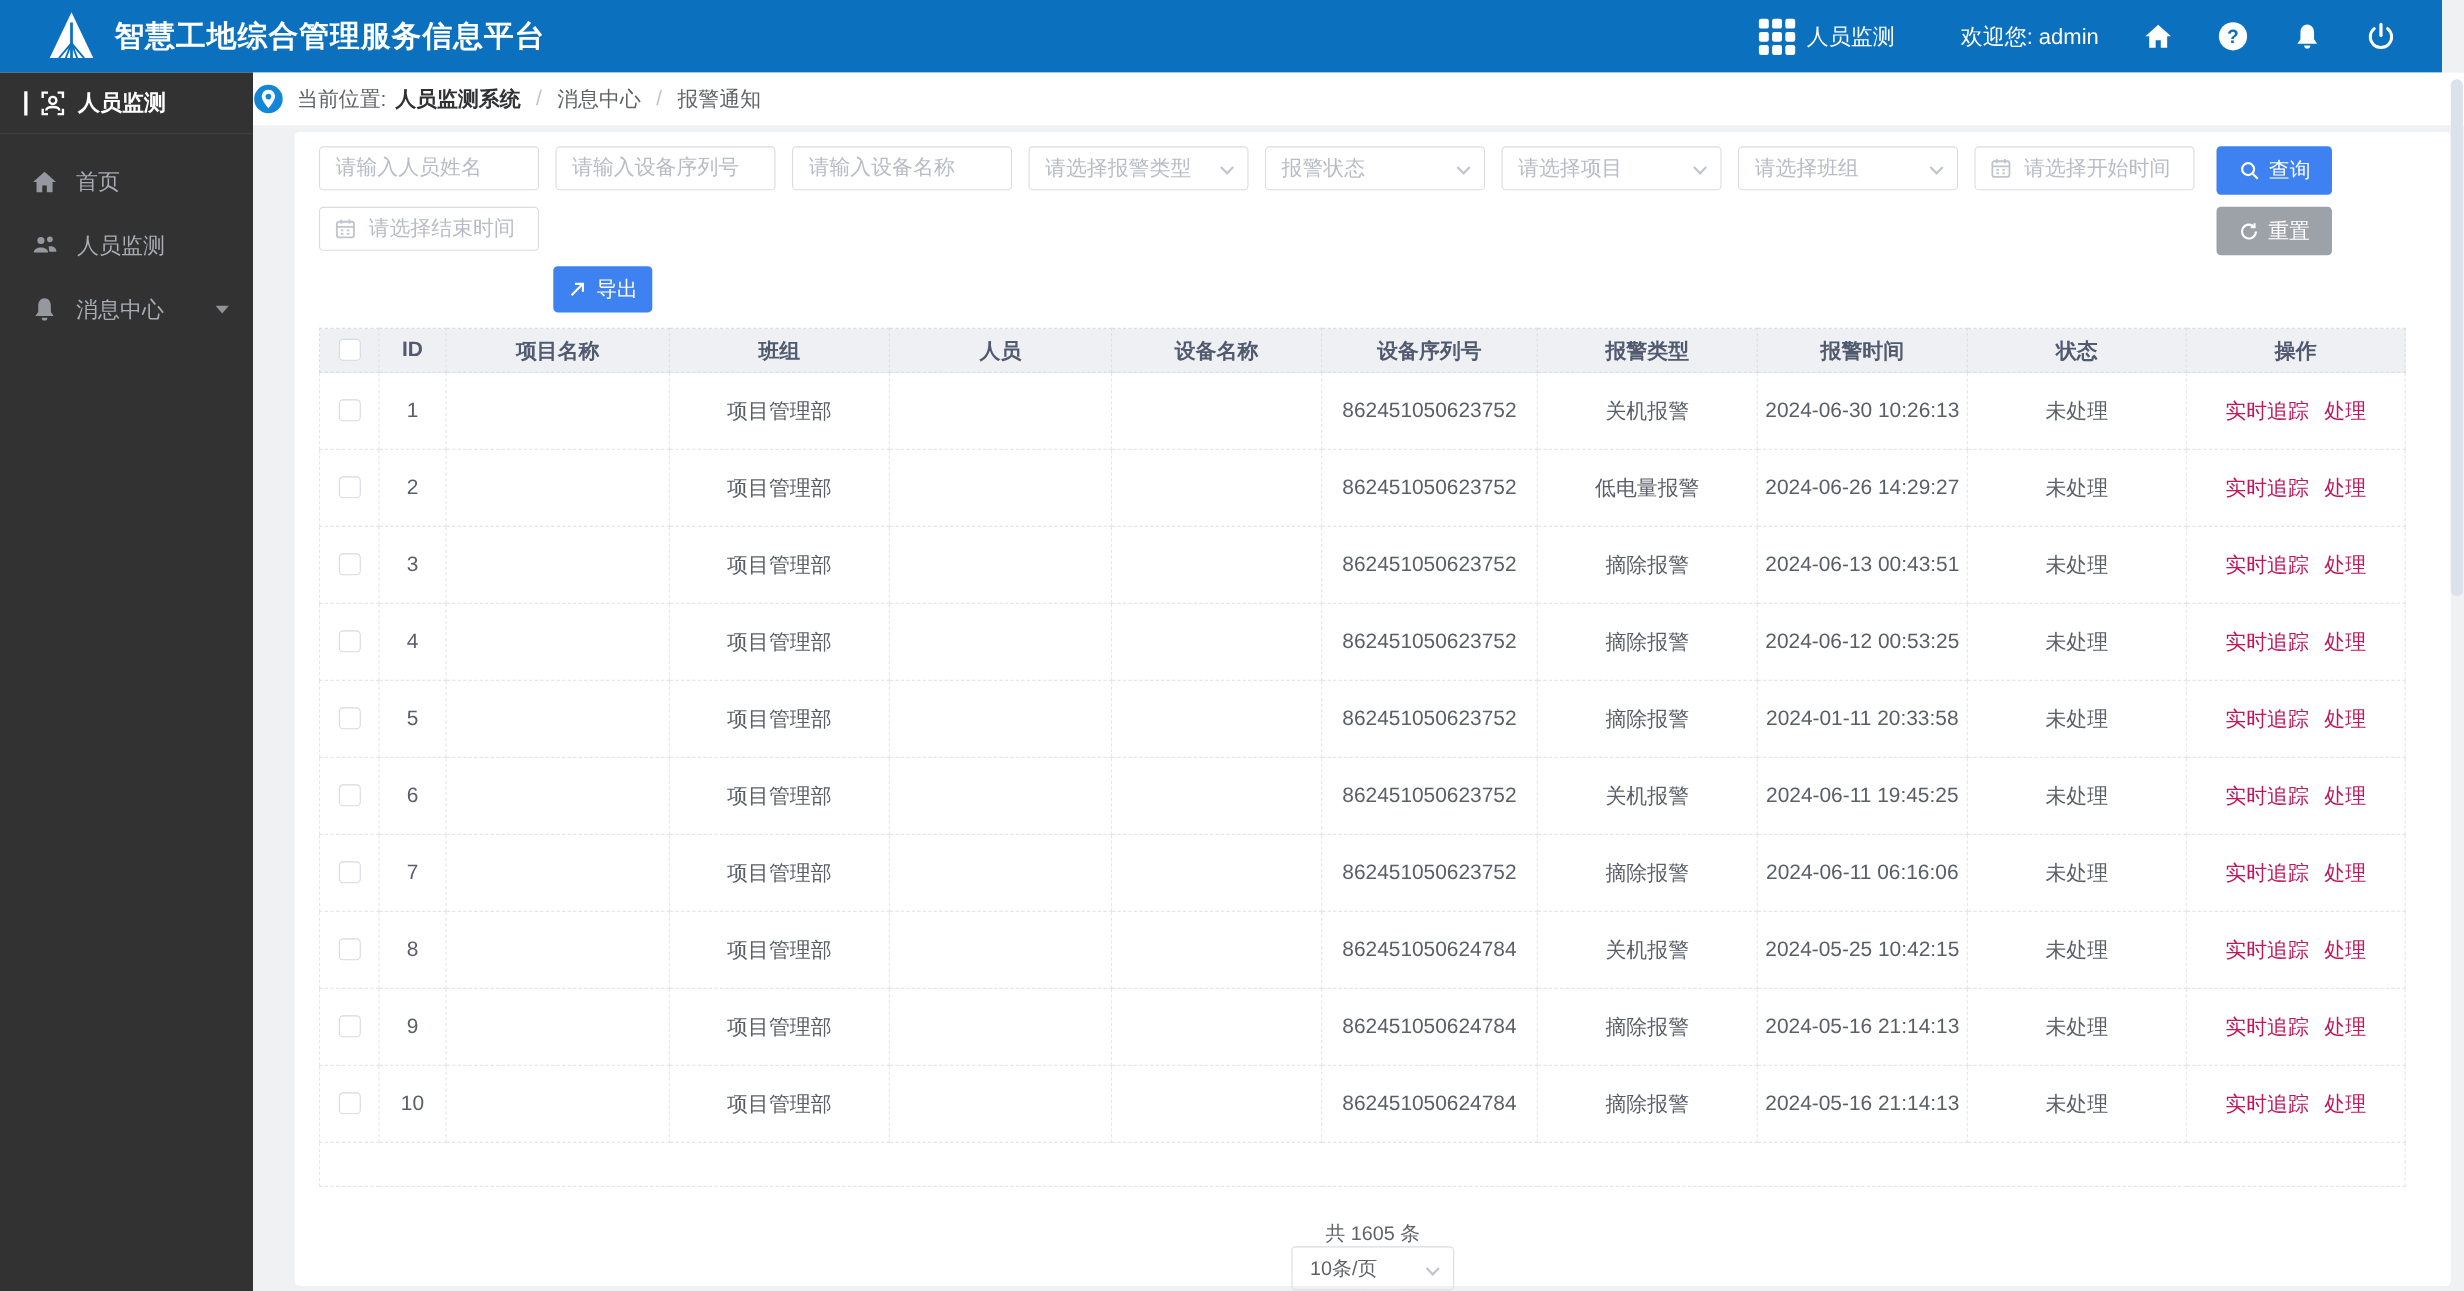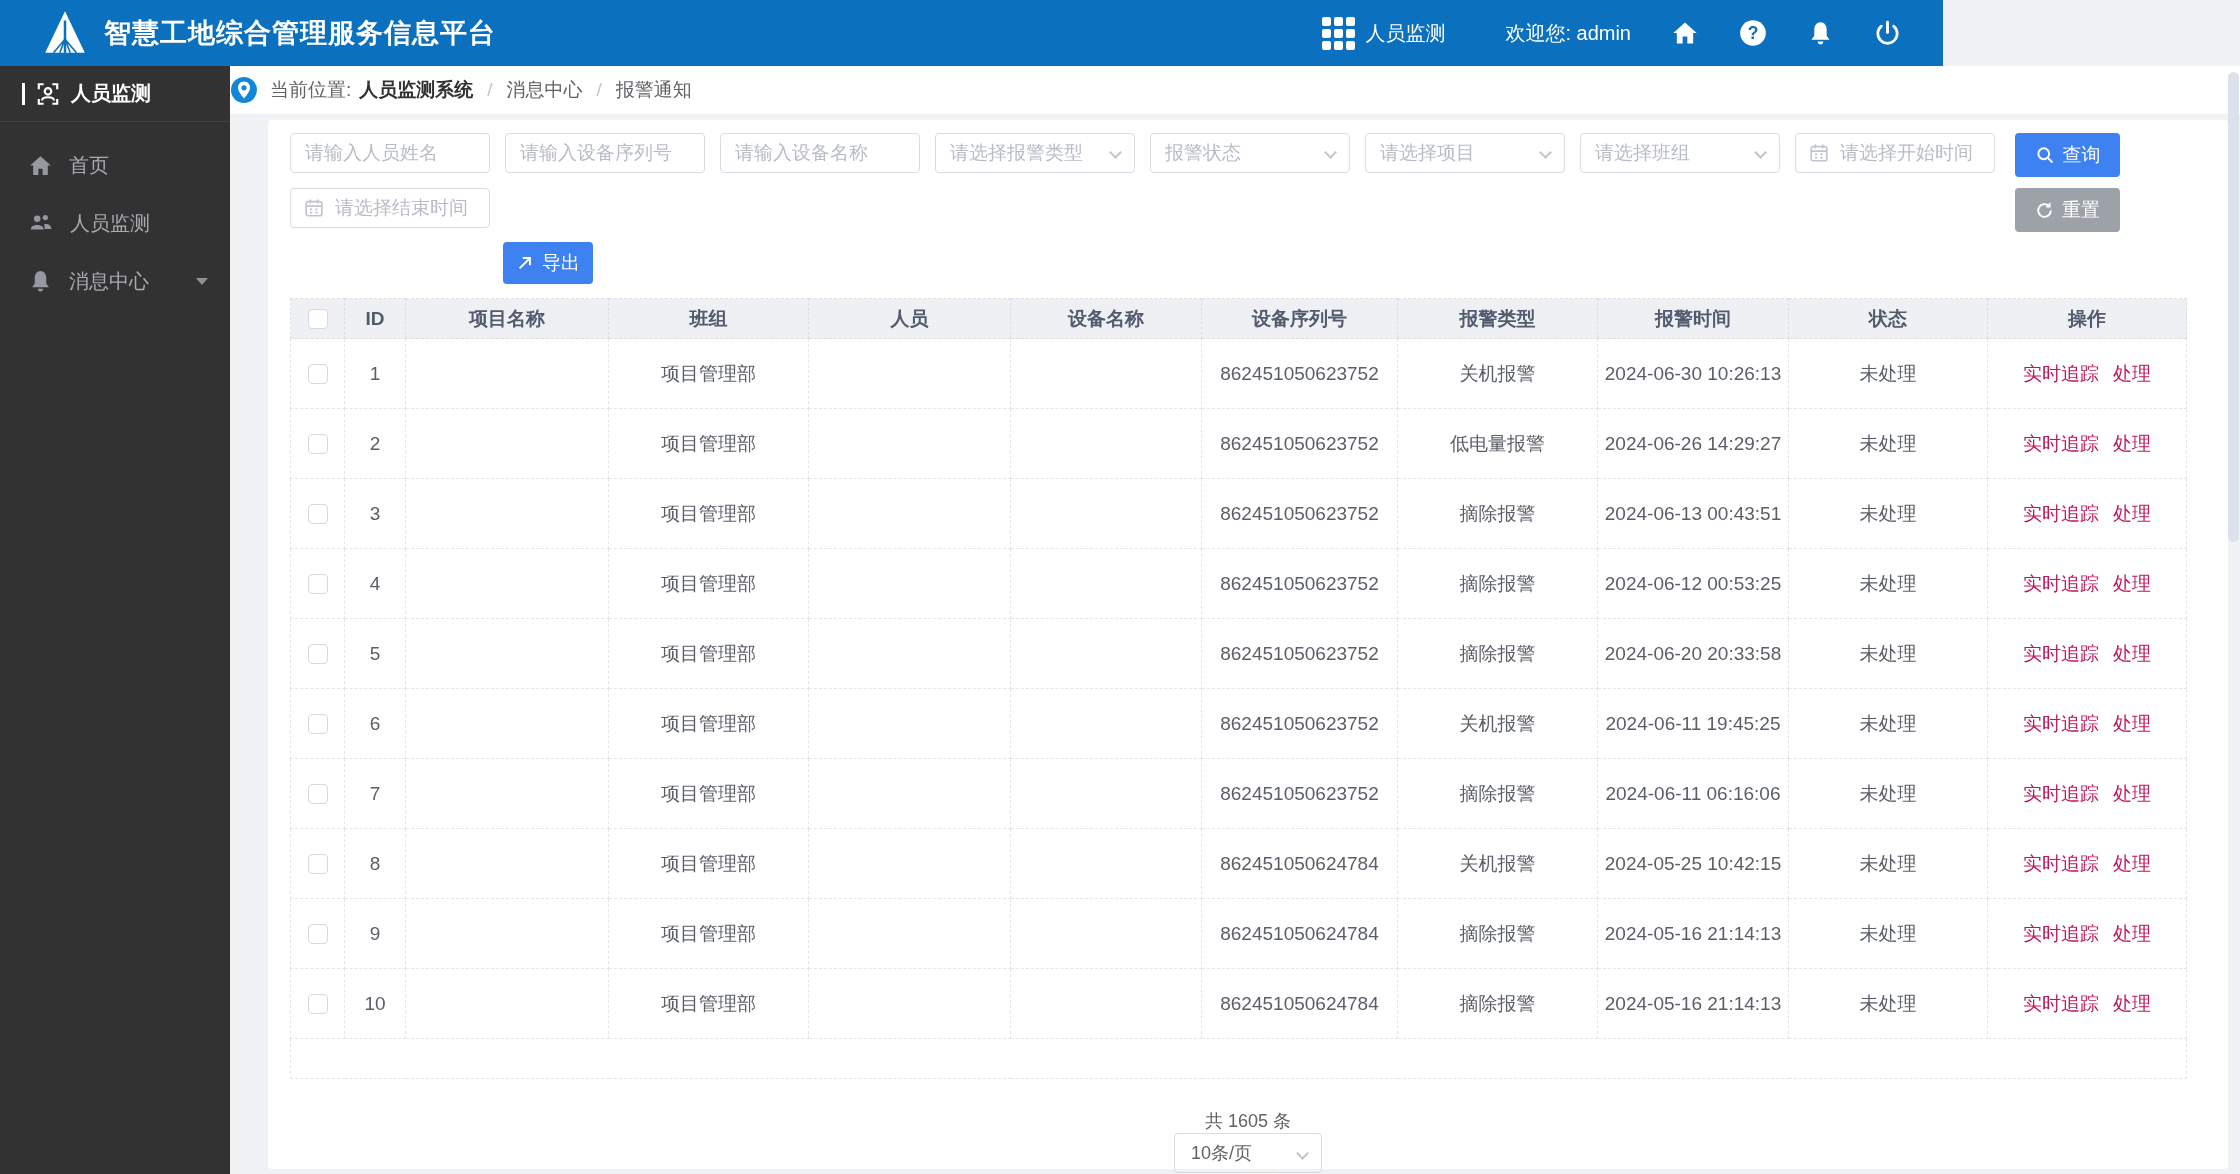--- a/index.html
+++ b/index.html
@@ -1,20 +1,20 @@
 <!DOCTYPE html>
 <html><head>
 <meta charset="utf-8">
 <style>
   * { margin:0; padding:0; box-sizing:border-box; }
   html,body { width:2240px; height:1174px; }
   body { position:relative; overflow:hidden; background:#f0f1f3; font-family:"Liberation Sans",sans-serif; }
 
   
-  .topbar { position:absolute; top:0; left:0; width:1943px; height:66px; background:#0b70bd; display:flex; align-items:center; color:#fff; }
+  .topbar { position:absolute; top:0; left:0; width:2220px; height:66px; background:#0b70bd; display:flex; align-items:center; color:#fff; }
   .logo { margin-left:40px; display:flex; align-items:center; }
   .app-title { font-size:27px; font-weight:bold; margin-left:14px; letter-spacing:1px; }
   .top-right { margin-left:auto; margin-right:42px; display:flex; align-items:center; }
   .grid-icon { display:grid; grid-template-columns:repeat(3,9px); grid-template-rows:repeat(3,9px); gap:3px; }
   .grid-icon i { background:#fff; border-radius:2px; }
   .top-item { display:flex; align-items:center; font-size:20px; }
   .top-label { margin-left:10px; }
   .welcome { margin-left:60px; font-size:20px; }
   .top-ico { margin-left:40px; display:flex; align-items:center; cursor:pointer; }
 
@@ -338,21 +338,21 @@
         </tr>
       <tr>
           <td><span class="cbx"></span></td>
           <td>5</td>
           <td></td>
           <td>项目管理部</td>
           <td></td>
           <td></td>
           <td>862451050623752</td>
           <td>摘除报警</td>
-          <td>2024-06-20 20:33:58</td>
+          <td>2024-01-11 20:33:58</td>
           <td>未处理</td>
           <td><span class="lnk">实时追踪</span><span class="lnk">处理</span></td>
         </tr>
       <tr>
           <td><span class="cbx"></span></td>
           <td>6</td>
           <td></td>
           <td>项目管理部</td>
           <td></td>
           <td></td>

